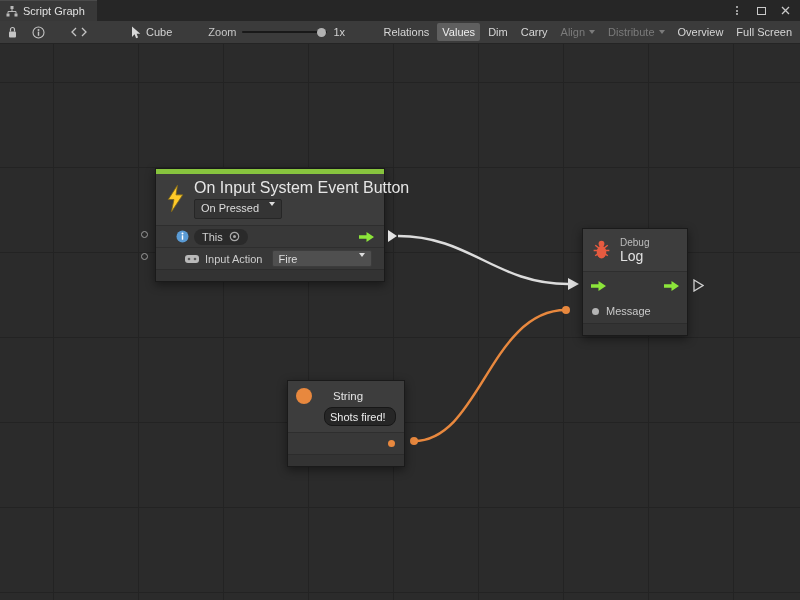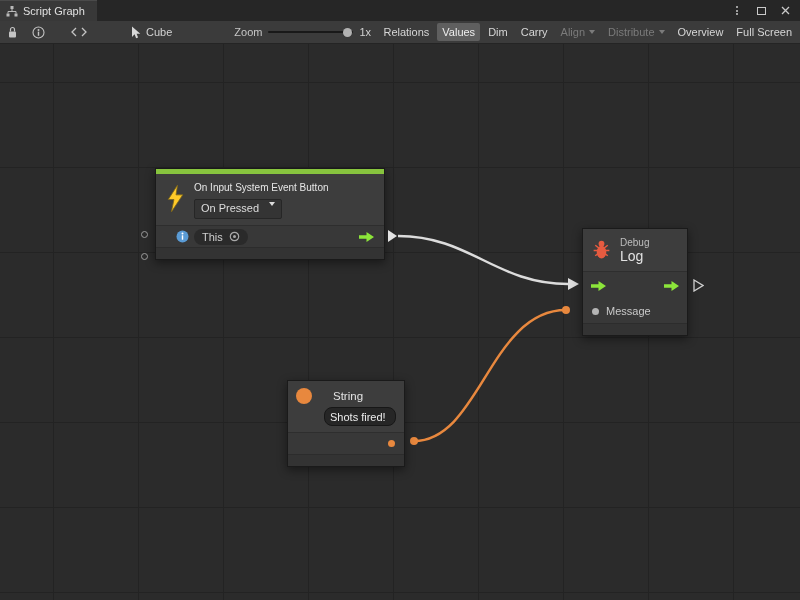--- a/index.html
+++ b/index.html
@@ -16,21 +16,21 @@
   .vdots i{display:block;width:2px;height:2px;border-radius:50%;background:#c9c9c9;margin:1.5px auto}
   .maxbox{display:block;width:9px;height:8px;border:1px solid #c9c9c9}
 
   
   .toolbar{height:23px;background:#3b3b3b;border-bottom:1px solid #242424;display:flex;align-items:center;color:#d2d2d2}
   .tb-icon{display:flex;align-items:center}
   .i-lock{margin-left:7px}
   .i-info{margin-left:14px}
   .i-code{margin-left:26px}
   .target{display:flex;align-items:center;gap:5px;margin-left:44px}
-  .zoom{display:flex;align-items:center;margin-left:62px}
+  .zoom{display:flex;align-items:center;margin-left:36px}
   .zoom-label{color:#c6c6c6}
   .zoom-track{position:relative;width:85px;height:2px;background:#191919;border-radius:1px;margin:0 6px}
   .zoom-knob{position:absolute;left:75px;top:-3.5px;width:9px;height:9px;border-radius:50%;background:#b2b2b2}
   .tb-buttons{margin-left:auto;display:flex;align-items:center;gap:3px;padding-right:3px}
   .tb-btn{display:flex;align-items:center;padding:3px 5px;border-radius:2px;white-space:nowrap;color:#d6d6d6;cursor:default}
   .tb-btn.active{background:#5f5f5f;color:#eee}
   .tb-btn.disabled{color:#7b7b7b}
   .caret-down{display:inline-block;width:0;height:0;border-left:3.5px solid transparent;border-right:3.5px solid transparent;border-top:4px solid currentColor;margin-left:4px}
 
   
@@ -44,21 +44,21 @@
     box-shadow:0 3px 9px rgba(0,0,0,.45)}
   .node-footer{height:12px;background:#333;border-top:1px solid #2c2c2c}
   .dropdown{display:inline-flex;align-items:flex-start;gap:6px;border-radius:2px;padding:2px 6px;color:#ddd;cursor:default}
   .dot{display:inline-block;width:7px;height:7px;border-radius:50%;background:#b4b4b4}
   .dot.orange{background:#E8883E}
 
   
   .node-event .colorbar{height:5px;background:#87C43E}
   .ev-header{position:relative;padding:7px 8px 6px 38px;background:#3d3d3d}
   .bolt{position:absolute;left:9px;top:11px}
-  .ev-title{color:#e6e6e6;font-size:10px;line-height:14px;white-space:nowrap}
+  .ev-title{color:#e6e6e6;font-size:16px;line-height:14px;white-space:nowrap}
   .dd-trigger{margin-top:4px;background:#343434;border:1px solid #262626;height:20px}
   .ev-row{position:relative;display:flex;align-items:center;gap:5px;height:22px;padding:0 10px 0 28px;background:#383838}
   .ev-row.r1{padding-left:20px;border-top:1px solid #2e2e2e}
   .ev-row.r2{border-top:1px solid #2e2e2e}
   .chip{display:inline-flex;align-items:center;gap:6px;background:#2a2a2a;border-radius:9px;padding:2px 8px;color:#cfcfcf}
   .flow-out{margin-left:auto}
   .dd-fire{width:100px;justify-content:space-between;background:#4f4f4f;border:1px solid #3c3c3c;height:17px;margin-left:4px}
   .ring{position:absolute;width:7px;height:7px;border:1.5px solid #9a9a9a;border-radius:50%;left:-15px;z-index:3}
   .ring.p1{top:62px}
   .ring.p2{top:84px}
@@ -213,20 +213,32 @@
           <span>This</span>
           <svg width="11" height="11" viewBox="0 0 11 11">
             <circle cx="5.5" cy="5.5" r="4.2" stroke="#a8a8a8" fill="none" stroke-width="1.2"></circle>
             <circle cx="5.5" cy="5.5" r="1.5" fill="#a8a8a8"></circle>
           </svg>
         </div>
         <svg class="flow-out" width="15" height="10" viewBox="0 0 15 10">
           <path d="M0 3.2h7.5V0L15 5 7.5 10V6.8H0z" fill="#8CE53A"></path>
         </svg>
       </div>
+      <div class="ev-row r2">
+        <svg width="16" height="10" viewBox="0 0 16 10">
+          <rect x="1" y="1" width="14" height="8" rx="3" fill="#b9b9b9"></rect>
+          <circle cx="5" cy="5" r="1.3" fill="#5a5a5a"></circle>
+          <circle cx="11" cy="5" r="1.3" fill="#5a5a5a"></circle>
+        </svg>
+        <span class="row-label">Input Action</span>
+        <div class="dropdown dd-fire">
+          <span>Fire</span>
+          <span class="caret-down"></span>
+        </div>
+      </div>
       <div class="node-footer"></div>
       <span class="ring p1"></span>
       <span class="ring p2"></span>
       <span class="tri-out"></span>
     </div>
 
     <div class="node node-debug" style="left:582px;top:184px;width:106px">
       <div class="dbg-header">
         <svg width="21" height="22" viewBox="0 0 20 21">
           <path d="M4 6L8 9M2.5 11h5M4 16l4-3M16 6l-4 3M17.5 11h-5M16 16l-4-3" stroke="#E65B40" stroke-width="1.4" fill="none"></path>

